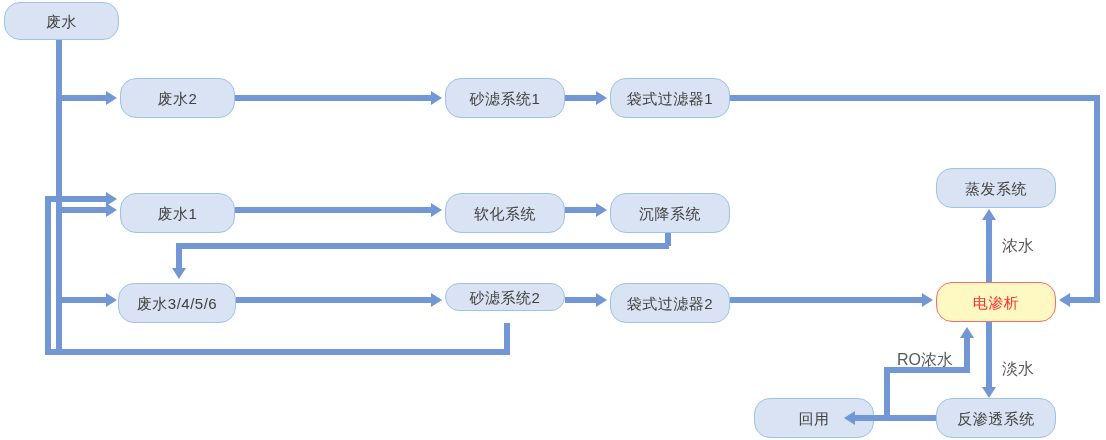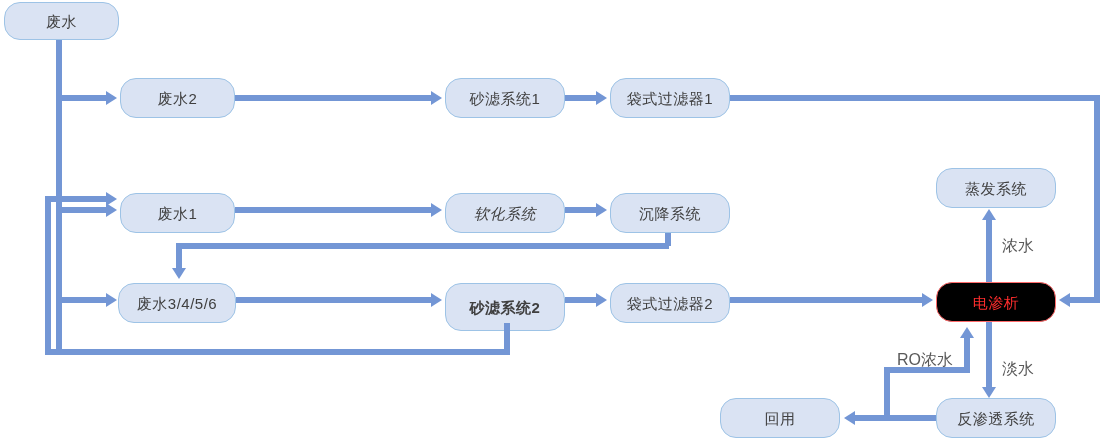--- a/index.html
+++ b/index.html
@@ -28,21 +28,21 @@
     letter-spacing: 0.5px;
     line-height: 1;
     white-space: nowrap;
   }
   .node.blue {
     background: #dae3f3;
     border: 1px solid #9dc3e6;
     color: #404040;
   }
   .node.pink {
-    background: #000000;
+    background: #fef9c3;
     border: 1px solid #ff6b6b;
     color: #ff2d2d;
   }
   
   .h, .v {
     position: absolute;
     background: #7396d5;
   }
   .h { height: 6px; }
   .v { width: 6px; }
@@ -97,53 +97,53 @@
   </div>
 
   <div class="node blue" style="left:610px; top:78px; width:120px; height:40px;">
     <span>袋式过滤器1</span>
   </div>
 
   <div class="node blue" style="left:120px; top:193px; width:115px; height:40px;">
     <span>废水1</span>
   </div>
 
-  <div class="node blue" style="left:445px; top:193px; width:120px; height:40px;font-style:italic;">
+  <div class="node blue" style="left:445px; top:193px; width:120px; height:40px;">
     <span>软化系统</span>
   </div>
 
   <div class="node blue" style="left:610px; top:193px; width:120px; height:40px;">
     <span>沉降系统</span>
   </div>
 
   <div class="node blue" style="left:118px; top:283px; width:118px; height:40px;">
     <span>废水3/4/5/6</span>
   </div>
 
-  <div class="node blue" style="left:445px; top:283px; width:120px; height:48px;font-weight:bold;">
+  <div class="node blue" style="left:445px; top:283px; width:120px; height:28px;">
     <span>砂滤系统2</span>
   </div>
 
   <div class="node blue" style="left:610px; top:283px; width:120px; height:40px;">
     <span>袋式过滤器2</span>
   </div>
 
   <div class="node blue" style="left:936px; top:168px; width:120px; height:40px;justify-content:center;">
     <span>蒸发系统</span>
   </div>
 
   <div class="node pink" style="left:936px; top:282px; width:120px; height:40px;">
     <span>电渗析</span>
   </div>
 
   <div class="node blue" style="left:936px; top:398px; width:120px; height:40px;">
     <span>反渗透系统</span>
   </div>
 
-  <div class="node blue" style="left:720px; top:398px; width:120px; height:40px;">
+  <div class="node blue" style="left:754px; top:398px; width:120px; height:40px;">
     <span>回用</span>
   </div>
 
   <div class="v" style="left:56px; top:40px; height:315px;"></div>
 
   <div class="h" style="left:56px; top:95px; width:50px;"></div>
   <div class="arrow right" style="left:106px; top:91px;"></div>
 
   <div class="h" style="left:56px; top:207px; width:50px;"></div>
   <div class="arrow right" style="left:106px; top:203px;"></div>

